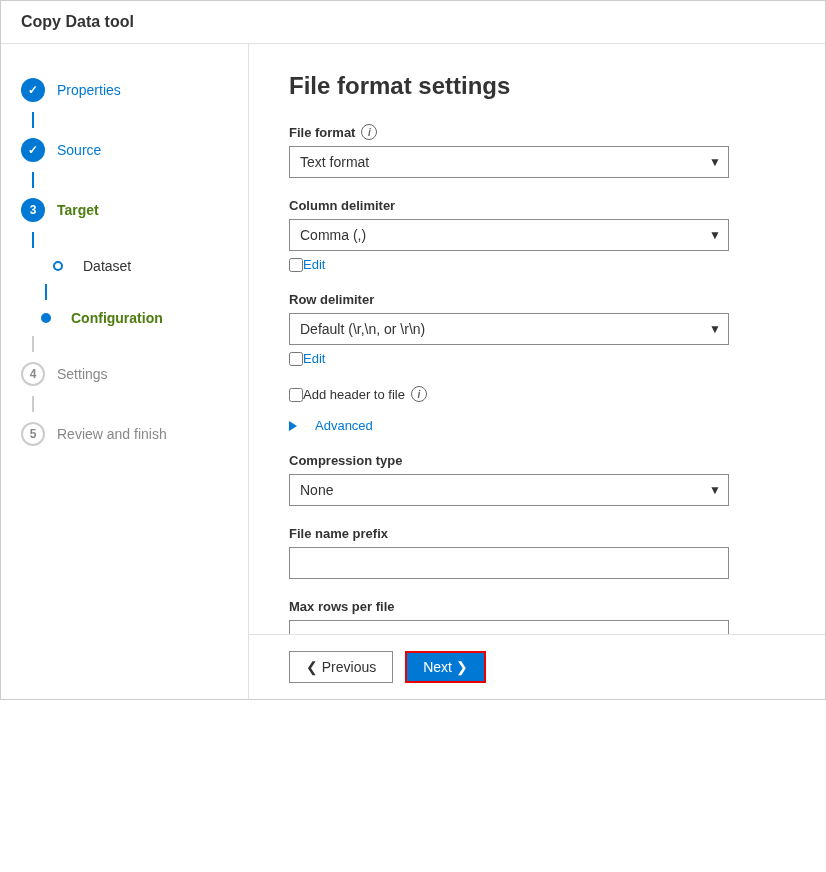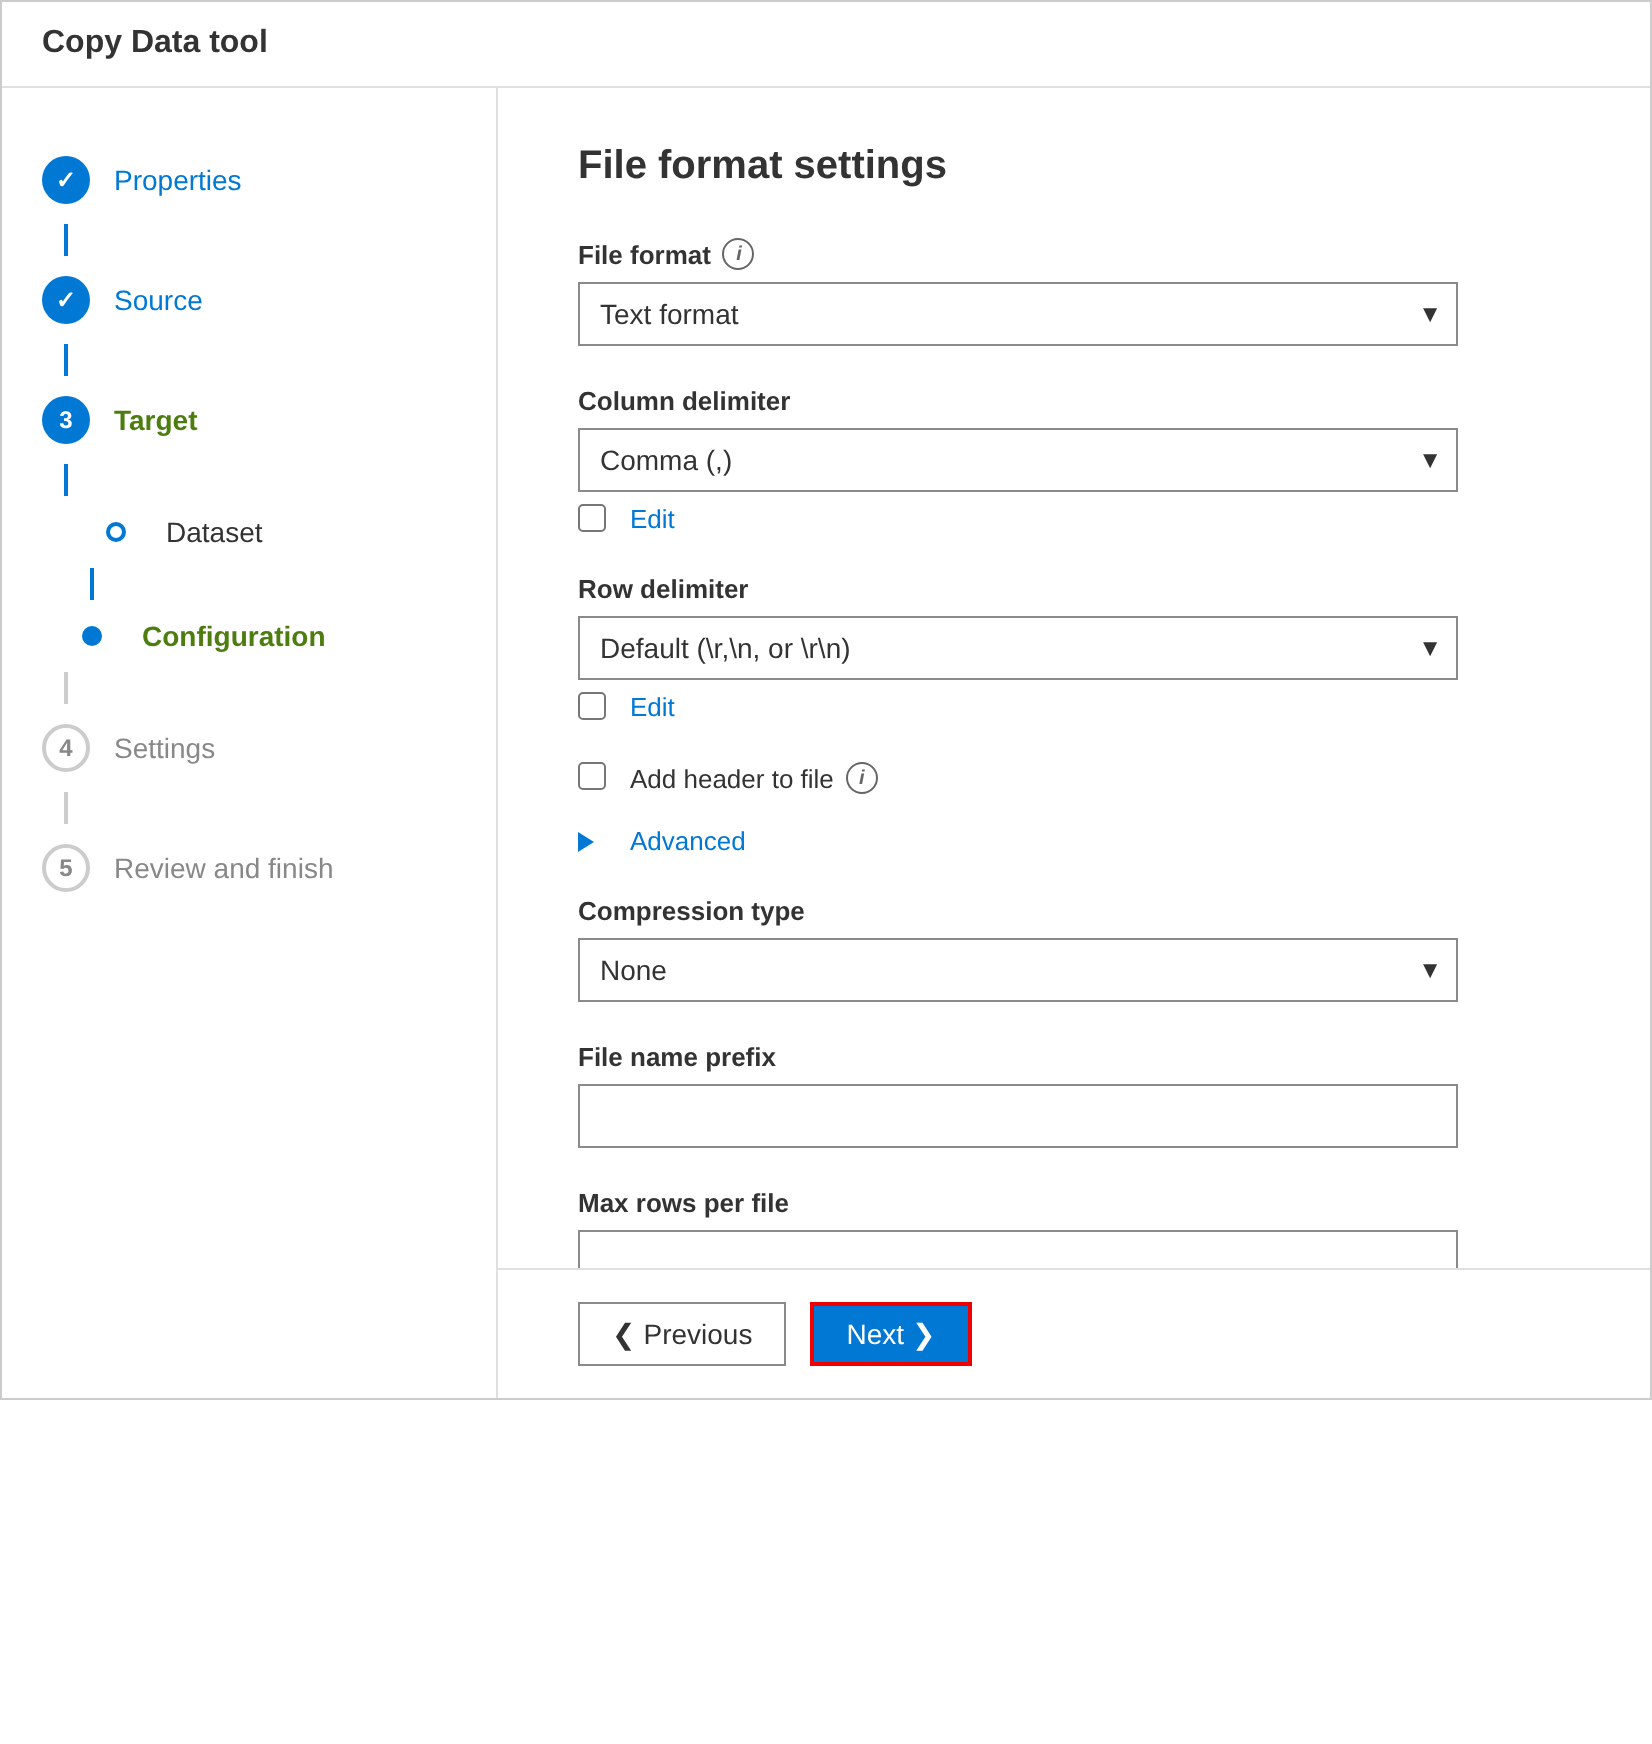--- a/index.html
+++ b/index.html
@@ -103,21 +103,21 @@
       display: flex;
       flex-direction: column;
       overflow: hidden;
     }
     .main-content {
       flex: 1;
       overflow-y: auto;
       padding: 28px 40px;
     }
     .page-title {
-      font-size: 20px;
+      font-size: 24px;
       font-weight: 600;
       color: #333;
       margin-bottom: 24px;
     }
     .field-group {
       margin-bottom: 20px;
     }
     .field-label {
       font-size: 13px;
       font-weight: 600;
@@ -161,22 +161,22 @@
       position: absolute;
       right: 8px;
       top: 50%;
       transform: translateY(-50%);
       pointer-events: none;
       color: #333;
       font-size: 12px;
     }
     .checkbox-row {
       display: flex;
-      align-items: flex-start;
-      gap: 12px;
+      align-items: flex-end;
+      gap: 0;
       margin-top: 6px;
     }
     .checkbox-input {
       width: 14px;
       height: 14px;
       cursor: pointer;
       border: 1px solid #8a8a8a;
       accent-color: #0078d4;
     }
     .checkbox-label {

